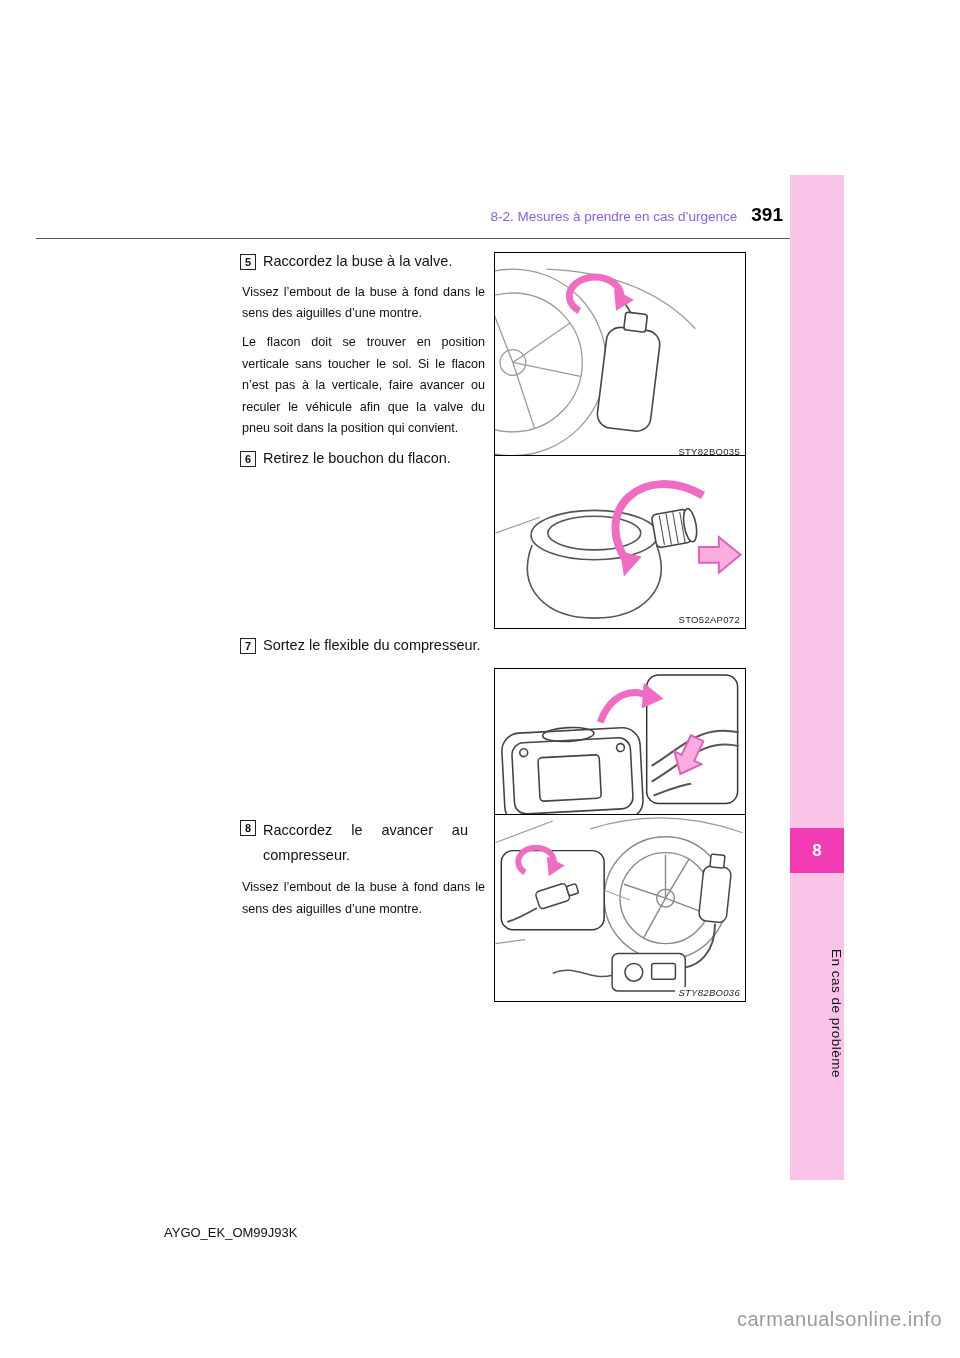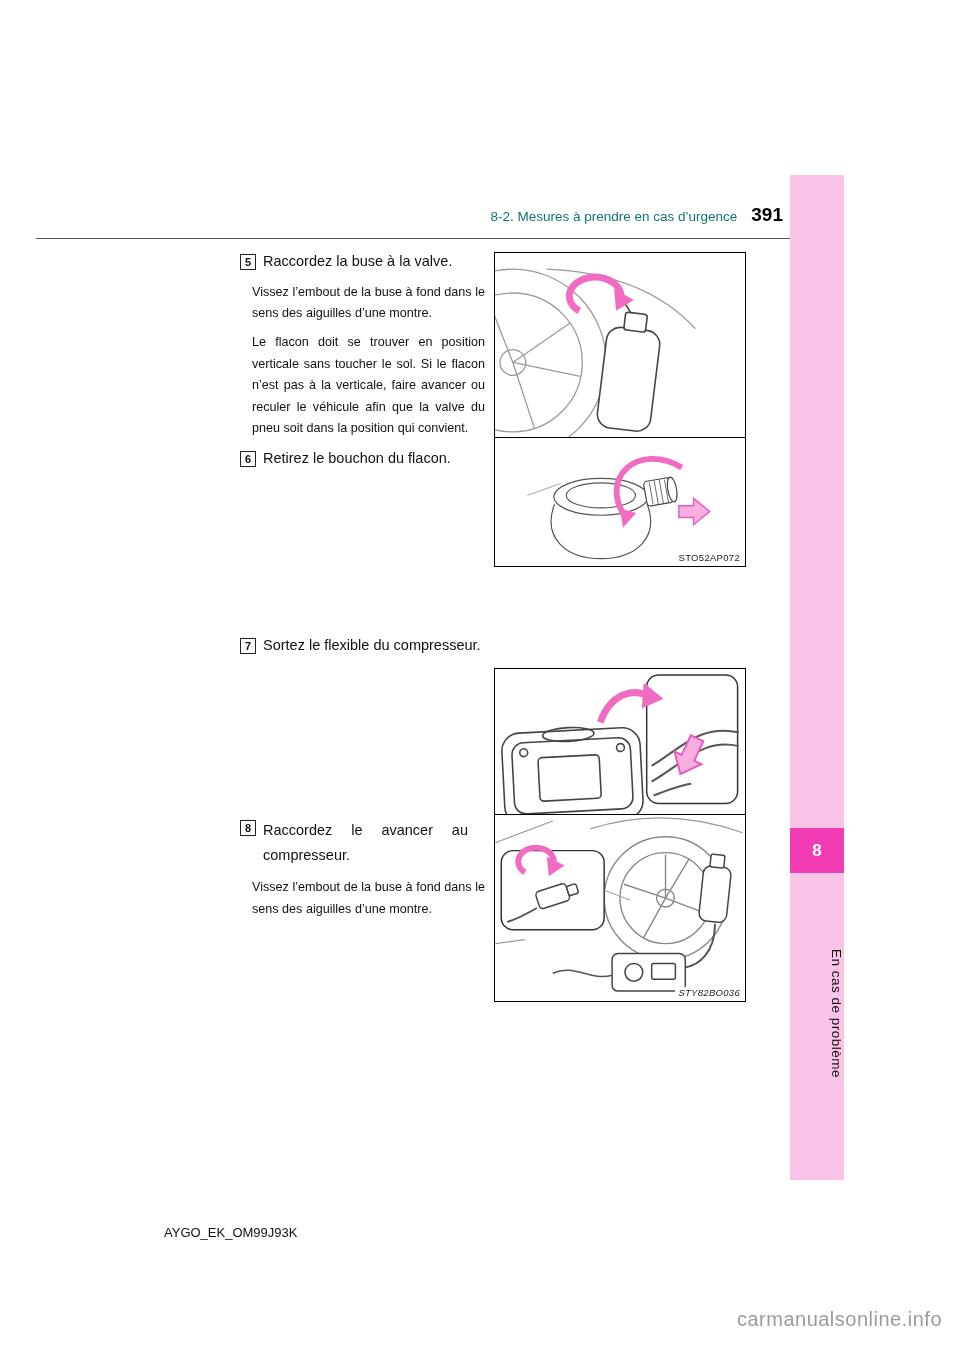--- a/index.html
+++ b/index.html
@@ -22,52 +22,52 @@
     position:absolute; left:790px; top:884px; width:54px; height:260px;
     display:flex; justify-content:center;
     writing-mode:vertical-rl; font-size:13.5px; color:#111; letter-spacing:0.5px;
   }
 
   
   .header-row {
     position:absolute; top:204px; left:0; width:783px;
     display:flex; justify-content:flex-end; align-items:baseline; gap:14px;
   }
-  .header-text { font-size:13.5px; color:#0f766e; }
+  .header-text { font-size:13.5px; color:#8b5cf6; }
   .page-number { font-size:19px; font-weight:bold; color:#000; }
   .header-rule { position:absolute; top:238px; left:36px; width:754px; height:1px; background:#555; }
 
   
   .step-text { position:absolute; left:240px; width:245px; }
   .step5-text { top:252px; }
   .step6-text { top:449px; }
   .step7-text { top:636px; }
   .step8-text { top:818px; }
   .step-head { display:flex; align-items:flex-start; gap:7px; }
   .step-num {
     flex:0 0 auto; width:16px; height:16px; margin-top:2px;
     border:1.6px solid #222; background:#fff; color:#111;
     display:flex; align-items:center; justify-content:center;
     font-size:11px; font-weight:bold;
   }
   .step-title { font-size:14.5px; line-height:1.35; color:#111; }
   .step8-text .step-title { width:205px; text-align:justify; line-height:1.7; }
   .step-body {
-    margin-top:10px; margin-left:12px; font-size:12.6px; line-height:1.7;
+    margin-top:10px; margin-left:2px; font-size:12.6px; line-height:1.7;
     text-align:justify; color:#111;
   }
   .step-body + .step-body { margin-top:8px; }
 
   
   .figure {
     position:absolute; left:494px; width:252px;
     border:1px solid #000; background:#fff;
   }
   .fig1 { top:252px; height:209px; }
-  .fig2 { top:437px; height:130px; }
+  .fig2 { top:455px; height:174px; }
   .fig3 { top:636px; height:172px;margin-top:32px; }
   .fig4 { top:814px; height:188px;font-style:italic; }
   .figure svg { display:block; width:100%; height:100%; }
   .fig-label {
     position:absolute; right:5px; bottom:3px; font-size:9.5px;
     color:#222; letter-spacing:0.3px; background:#fff; padding-left:3px;
   }
 
   
   .footer-code { position:absolute; left:164px; top:1225px; font-size:13px; color:#111; }

